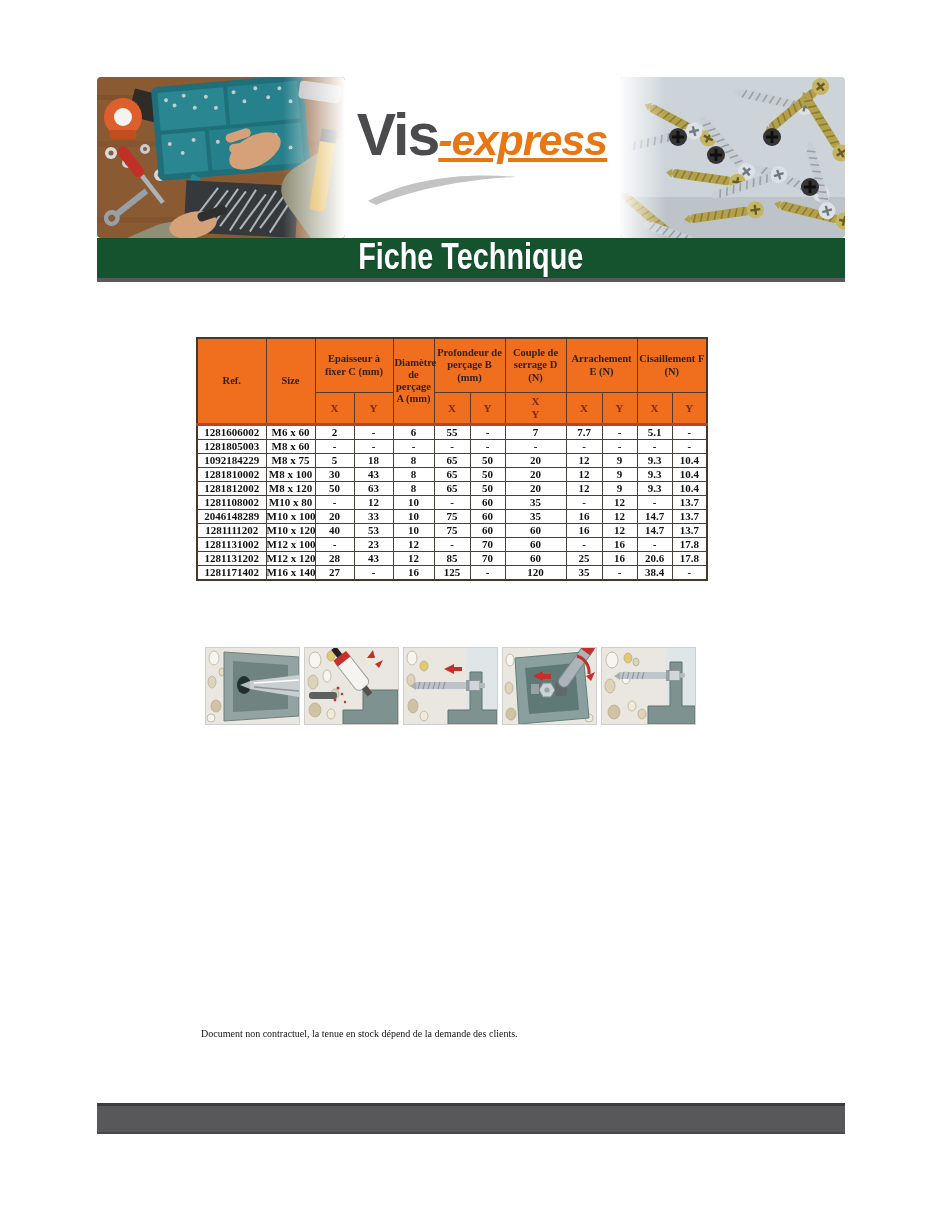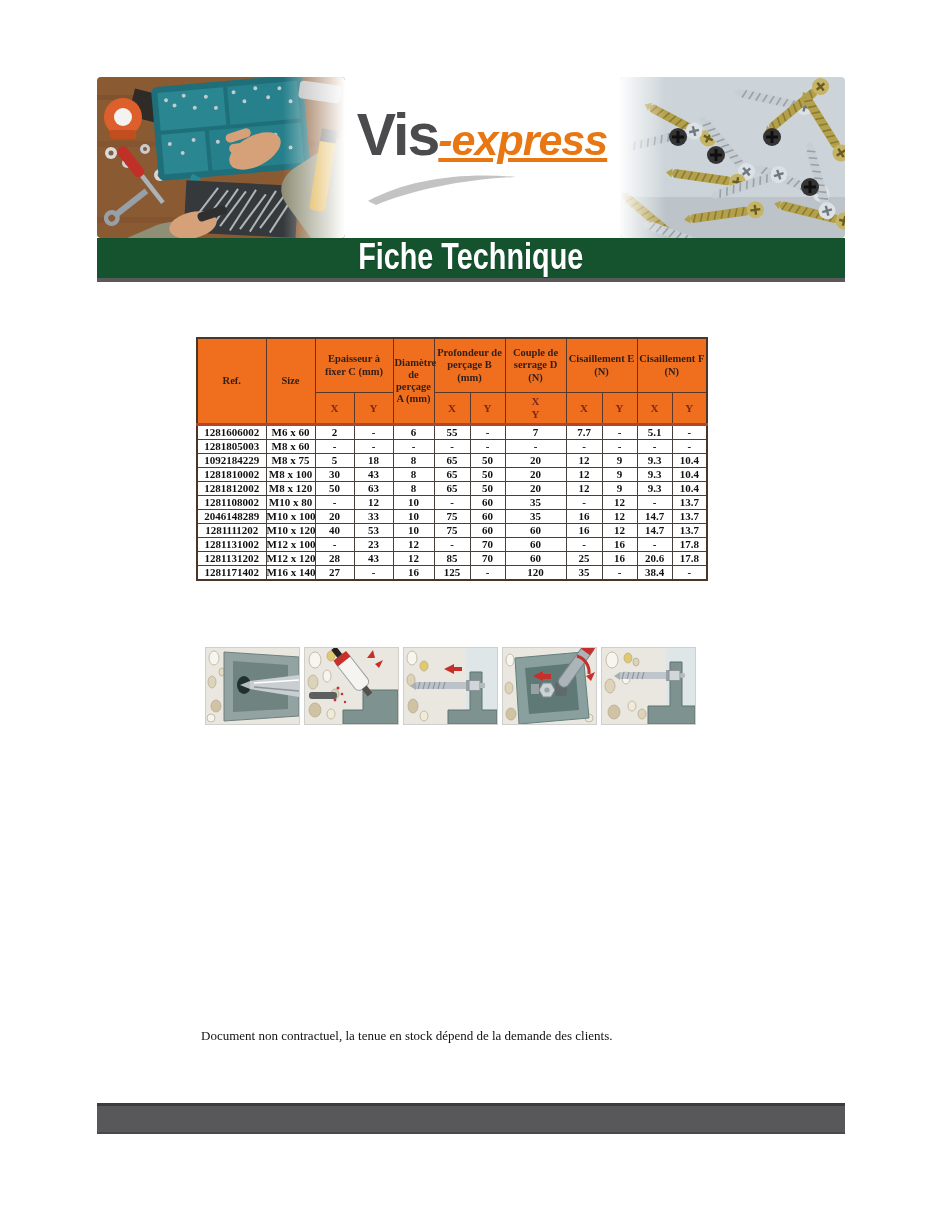--- a/index.html
+++ b/index.html
@@ -28,21 +28,21 @@
   table.spec thead tr.sub th{color:#7b2619;font-size:11px;height:28px;}
   table.spec thead tr.main th{height:51px;}
   table.spec thead{border-bottom:3px solid #b5452a;}
   table.spec td{background:#fff;color:#111;font-weight:bold;font-size:11px;border:1px solid #45403c;
           text-align:center;padding:0;height:13px;line-height:13px;white-space:nowrap;}
   th.xy{white-space:pre-line;line-height:1.1;}
   
   .steps{position:absolute;left:205px;top:647px;display:flex;gap:4px;}
   .step{width:93px;height:76px;border:1px solid #cfcfcb;background:#e9e7e0;}
   
-  .note{position:absolute;left:201px;top:1028px;font-size:13px;color:#111;font-family:"Liberation Serif",serif;}
+  .note{position:absolute;left:201px;top:1028px;font-size:10px;color:#111;font-family:"Liberation Serif",serif;}
   
   .bottom-bar{position:absolute;left:97px;top:1103px;width:748px;height:26px;background:#58585a;
           border-top:3px solid #3c3c3e;border-bottom:2px solid #49494b;}
 </style>
 </head>
 <body>
 
 <div class="page">
 
   <div class="photo left">
@@ -250,21 +250,21 @@
         <col style="width:35px">
     </colgroup>
     <thead>
       <tr class="main">
         <th rowspan="2">Ref.</th>
         <th rowspan="2">Size</th>
         <th colspan="2">Epaisseur à fixer C (mm)</th>
         <th rowspan="2">Diamètre de perçage A (mm)</th>
         <th colspan="2">Profondeur de perçage B (mm)</th>
         <th>Couple de serrage D (N)</th>
-        <th colspan="2">Cisaillement E (N)</th>
+        <th colspan="2">Arrachement E (N)</th>
         <th colspan="2">Cisaillement F (N)</th>
       </tr>
       <tr class="sub">
         <th>X</th>
         <th>Y</th>
         <th>X</th>
         <th>Y</th>
         <th class="xy">X
 Y</th>
         <th>X</th>

